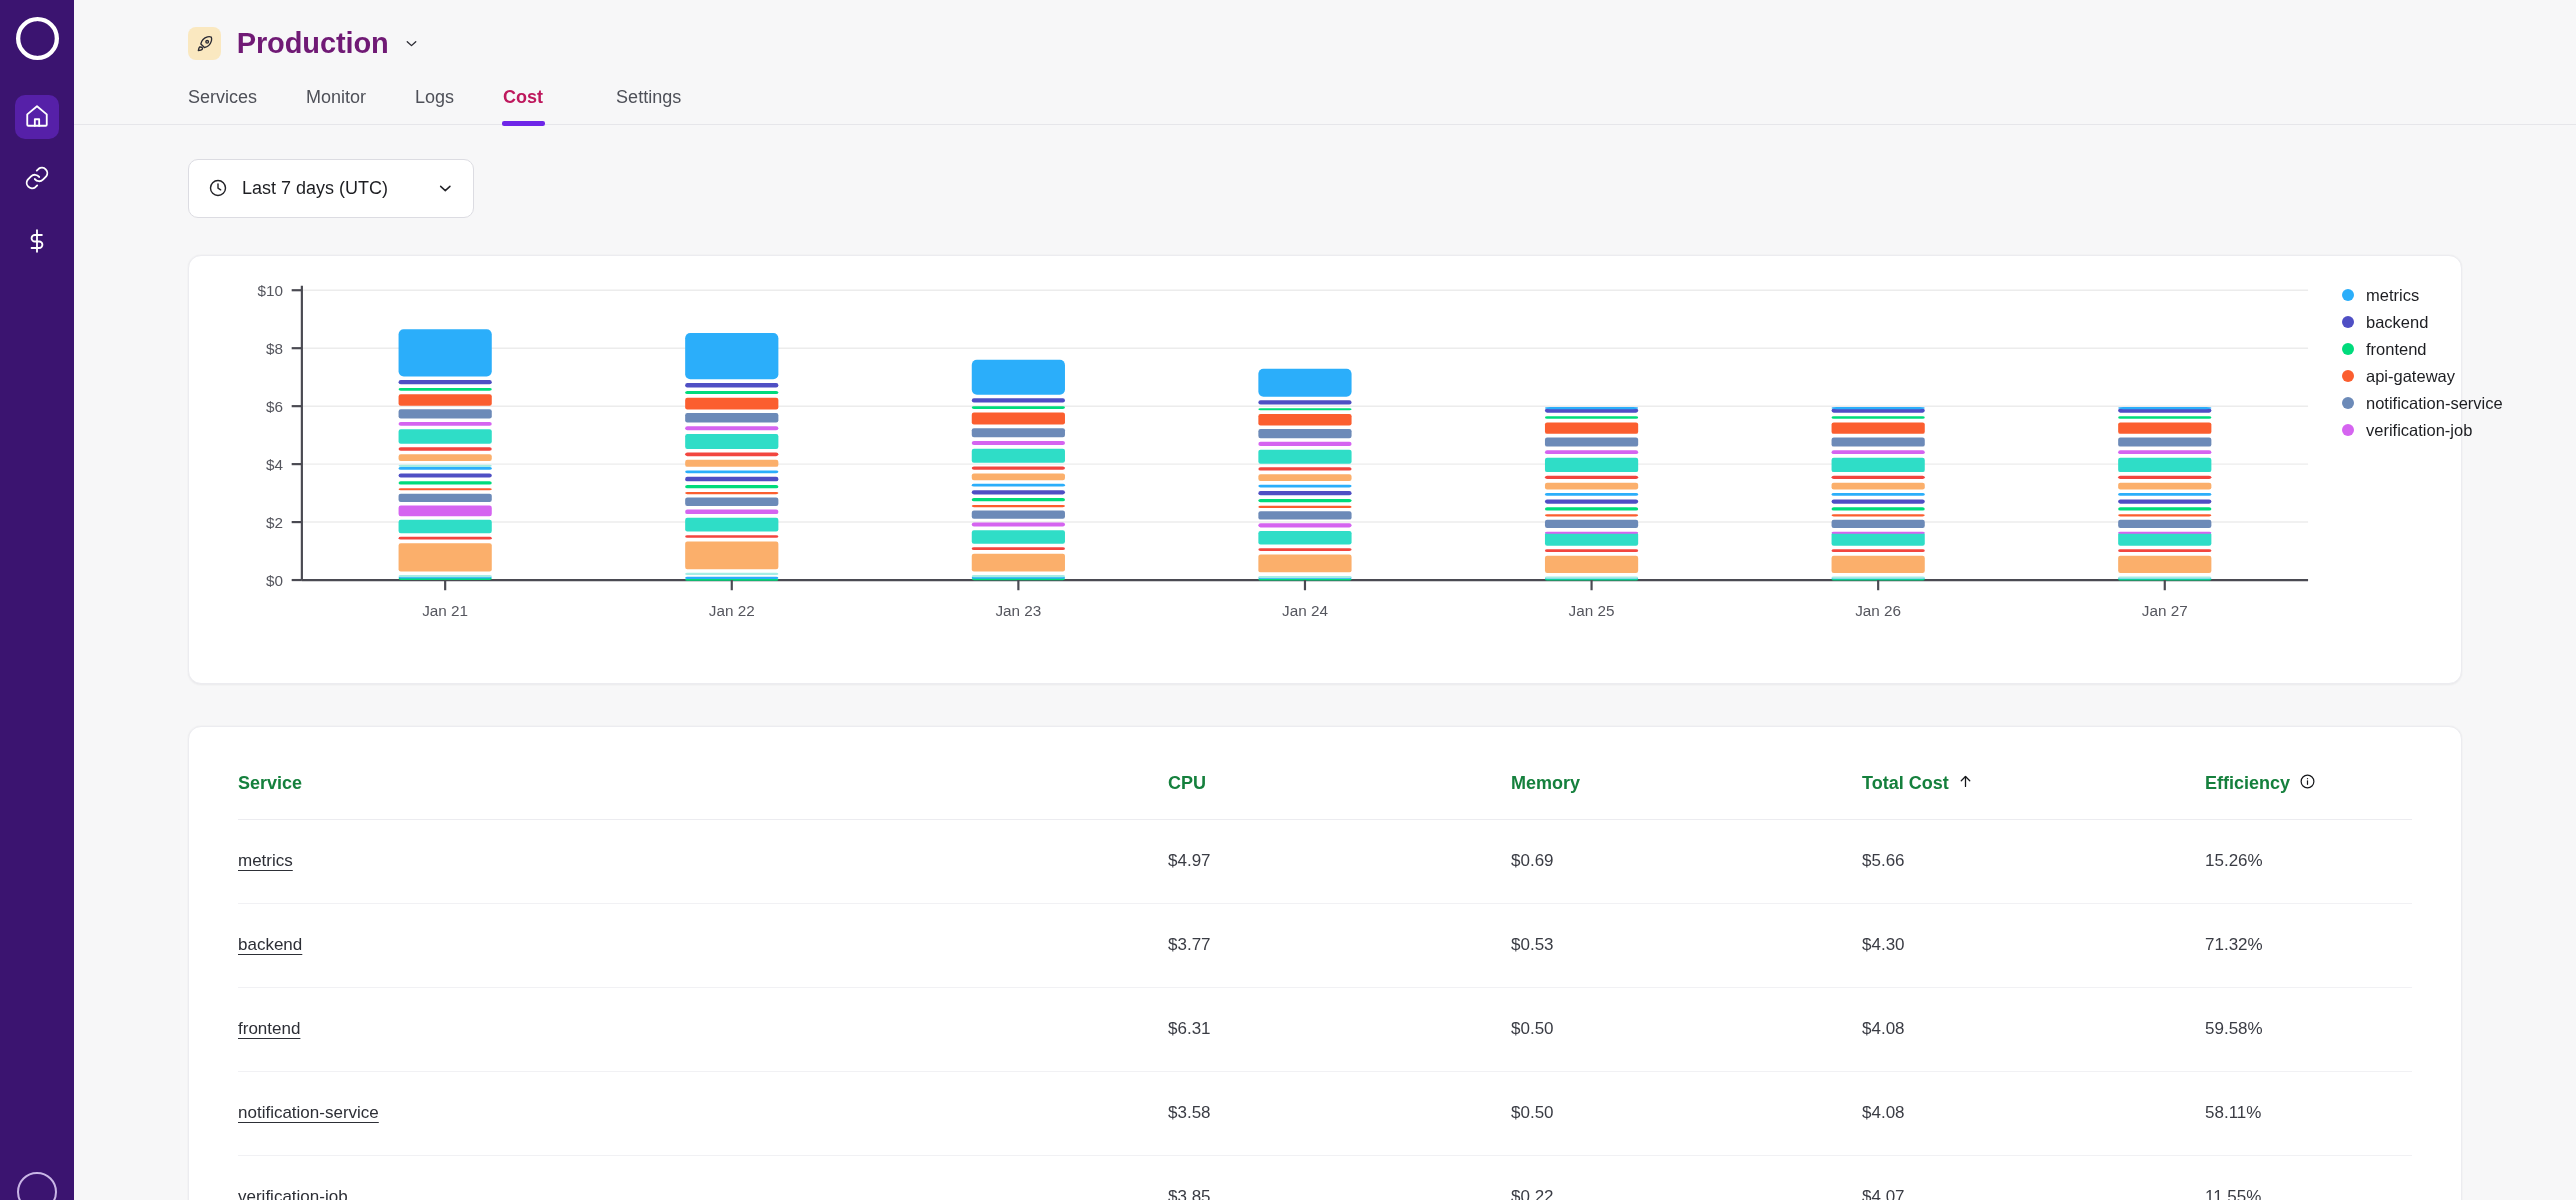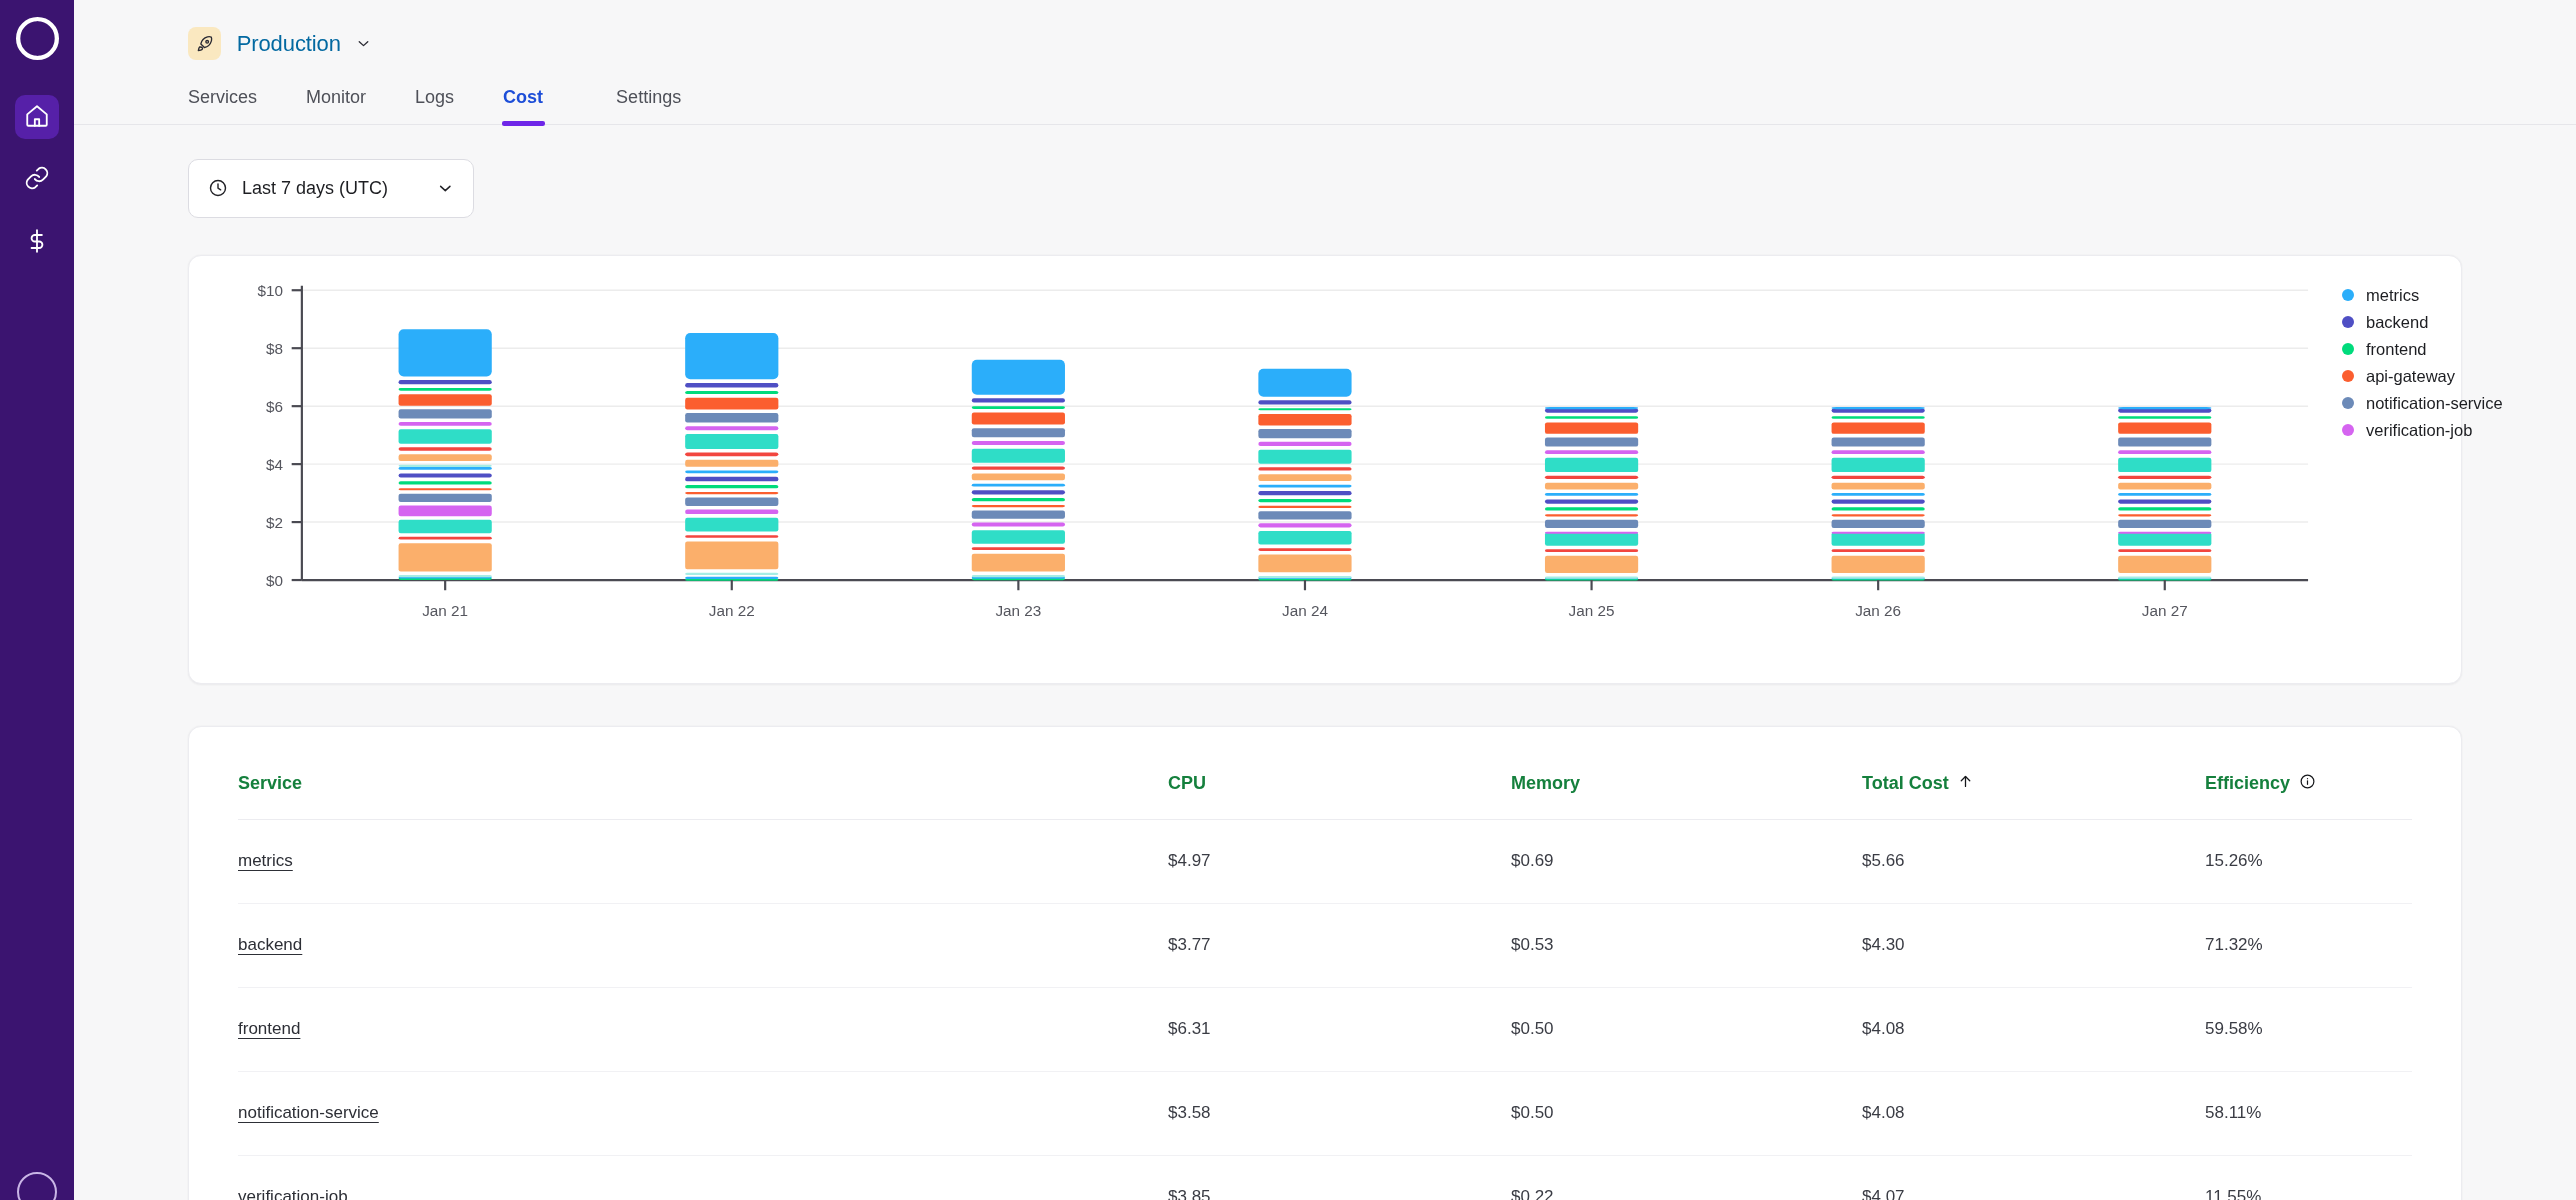--- a/index.html
+++ b/index.html
@@ -44,35 +44,35 @@
     overflow: hidden;
   }
 
   
   #envbar { display: flex; align-items: center; padding: 27px 0 0 114px; }
   #env-icon {
     width: 33px; height: 33px; border-radius: 7.9px;
     background: #FAE8C0; display: flex; align-items: center; justify-content: center;
     margin-right: 15.7px;
   }
-  #env-name { font-size: 22px; font-weight: normal; color: #0369a1; letter-spacing: -0.1px; }
+  #env-name { font-size: 29px; font-weight: bold; color: #701a75; letter-spacing: -0.1px; }
   #env-caret { margin-left: 14.3px; display:flex; align-items:center; }
 
   
   #tabsrow {
     margin-top: 27px; padding-left: 114px; padding-right: 114px;
     border-bottom: 1.4px solid #e6e6ea;
     display: flex; align-items: flex-end; gap: 0;
   }
   .tab {
     font-size: 18px; color: #4e5058; padding: 0 0 15.7px 0; margin-right: 49px;
     position: relative; white-space: nowrap;
   }
   .tab:last-child { margin-right: 0; margin-left: 24px; }
-  .tab.active { color: #1d4ed8; font-weight: bold; }
+  .tab.active { color: #be185d; font-weight: bold; }
   .tab.active::after {
     content: ""; position: absolute; left: -1.4px; right: -1.4px; bottom: -2.1px;
     height: 4.3px; background: #6E26E8; border-radius: 2.1px;
   }
 
   
   #rangepick {
     margin: 34px 0 0 114px;
     width: 286px; height: 59px;
     background: #fff; border: 1.4px solid #dcdce2; border-radius: 10px;

